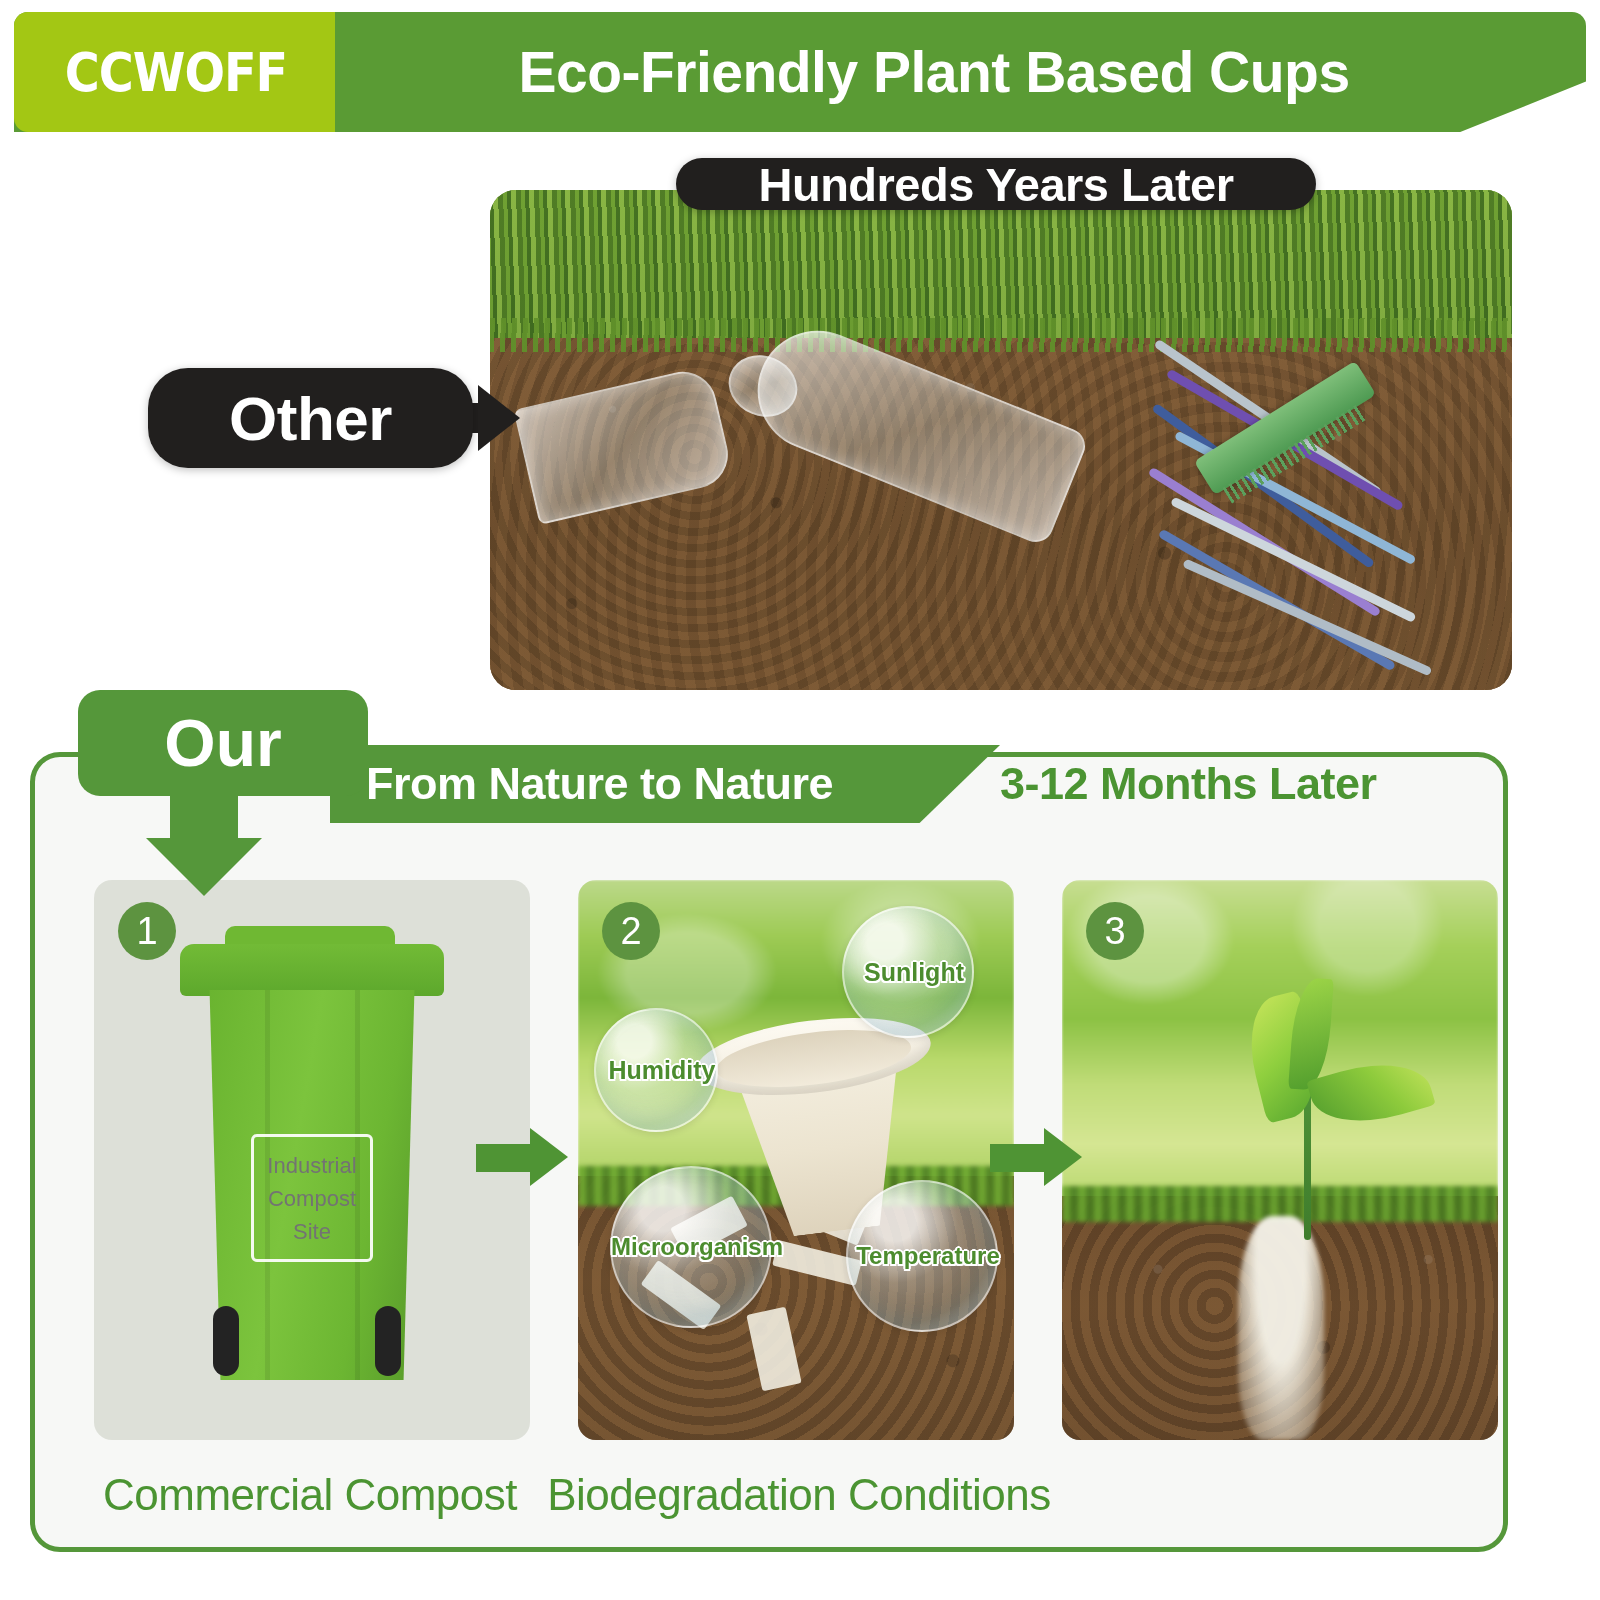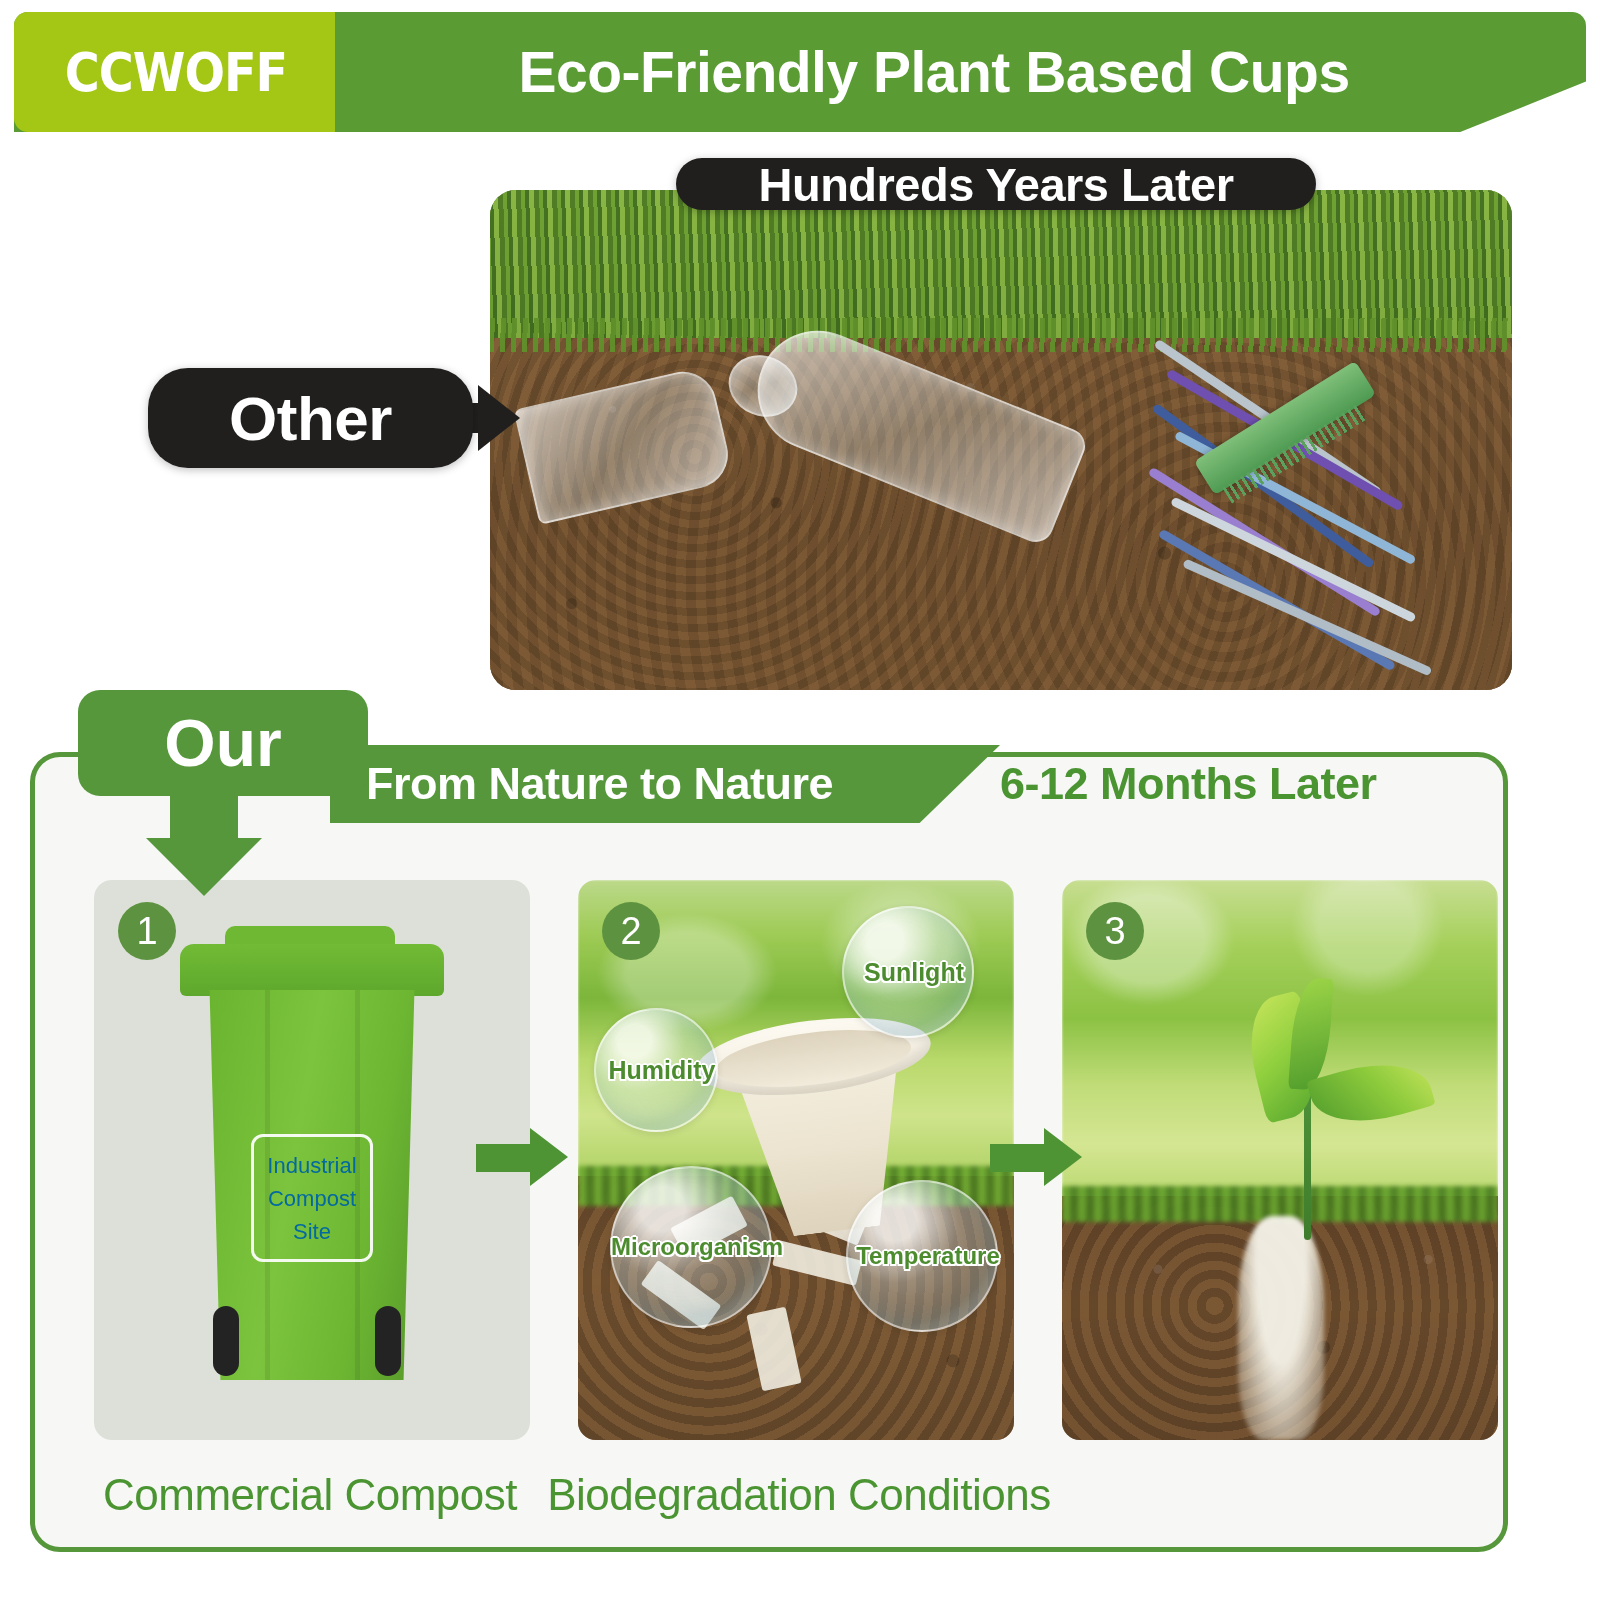--- a/index.html
+++ b/index.html
@@ -205,23 +205,23 @@
     position: absolute; left: 26px; top: 68px; width: 218px; height: 390px;
     background: linear-gradient(100deg, #69b32f 0%, #7cc43d 42%, #6cb632 72%, #57992a 100%);
     clip-path: polygon(3% 0, 97% 0, 92% 100%, 8% 100%);
   }
   .bin-ridge {
     position: absolute; top: 68px; width: 5px; height: 390px;
     background: rgba(0,0,0,.08);
   }
   .bin-label {
     position: absolute; left: 74px; top: 212px; width: 122px; height: 128px;
-    border: 3px solid rgba(255,255,255,.92); border-radius: 12px;
+    border: 3px solid rgba(255,255,255,.92); border-radius: 6px;
     display: flex; flex-direction: column; align-items: center; justify-content: center;
-    color: #0369a1; font-size: 22px; line-height: 1.5; text-align: center; z-index: 4;
+    color: #737373; font-size: 22px; line-height: 1.5; text-align: center; z-index: 4;
   }
   .wheel {
     position: absolute; top: 384px; width: 26px; height: 70px;
     background: #232323; border-radius: 13px;
   }
   .wheel.left { left: 36px; }
   .wheel.right { left: 198px; }
 
   
   .bg-garden {
@@ -406,21 +406,21 @@
   <div class="badge-dark badge-hundreds">Hundreds Years Later</div>
   <div class="other-stem"></div>
   <div class="other-arrow"></div>
   <div class="badge-dark badge-other">Other</div>
 
   <div class="our-frame"></div>
   <div class="banner-nature">
     <span>From Nature to Nature</span>
   </div>
   <div class="banner-months">
-    <span>6-12 Months Later</span>
+    <span>3-12 Months Later</span>
   </div>
   <div class="our-arrow-stem"></div>
   <div class="our-arrow-head"></div>
   <div class="badge-our">Our</div>
 
   <div class="panel panel-1">
     <div class="num-badge">1</div>
     <div class="bin-wrap">
       <div class="bin-lid-top"></div>
       <div class="bin-lid"></div>

